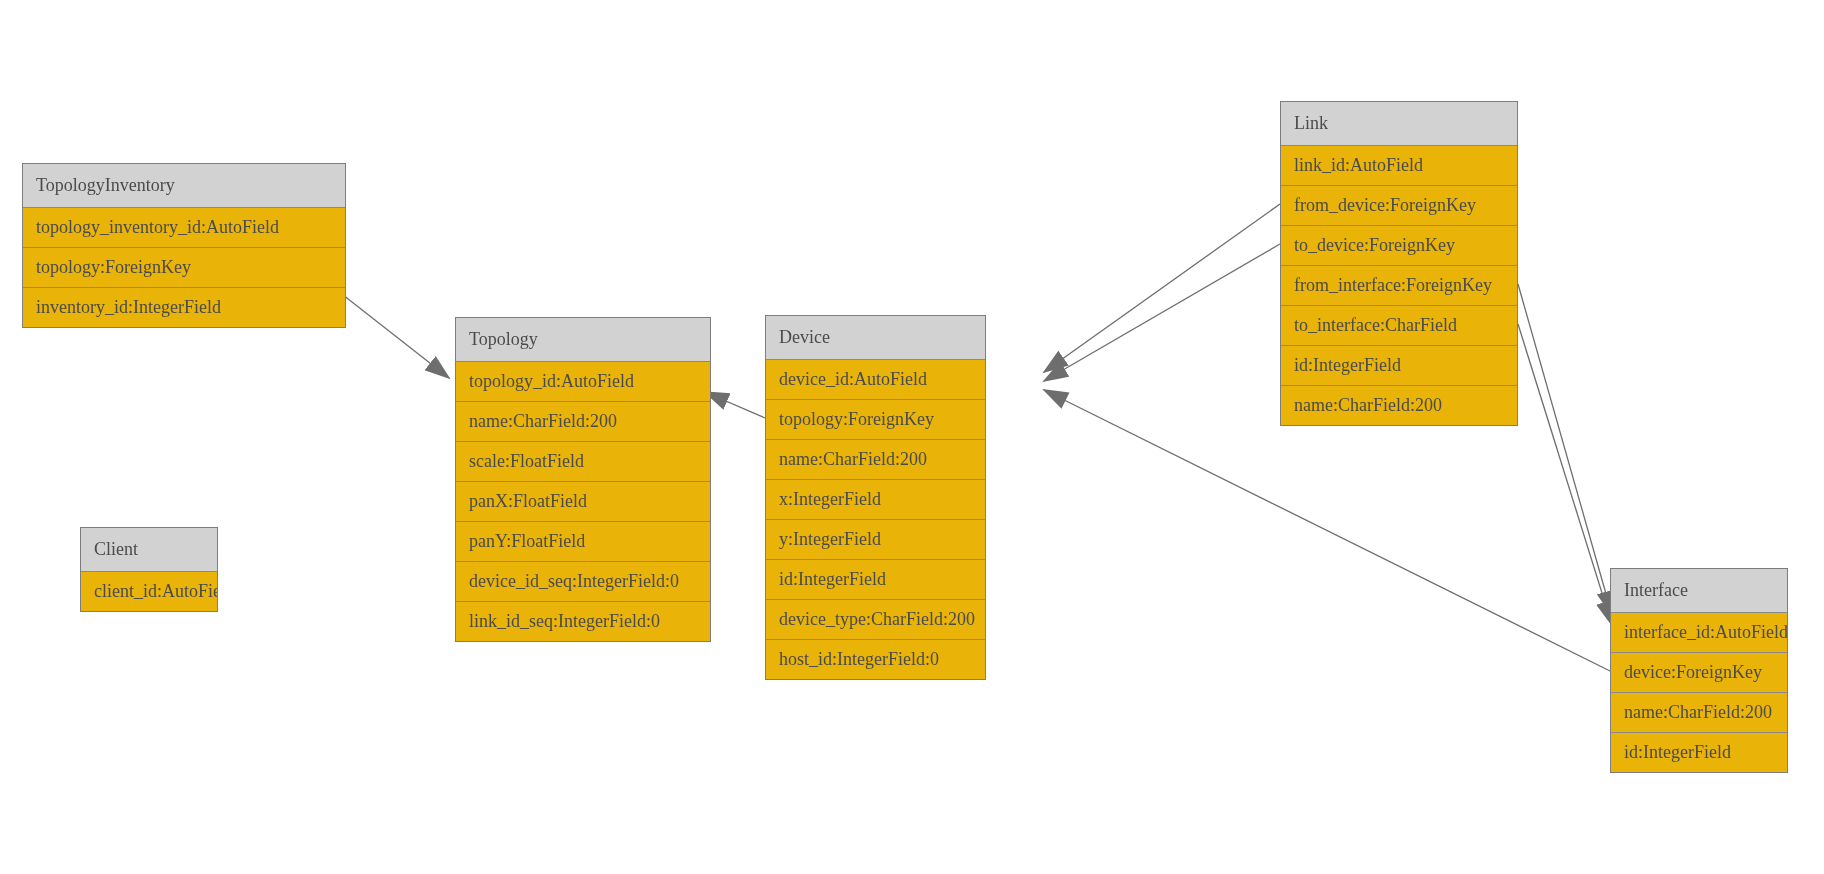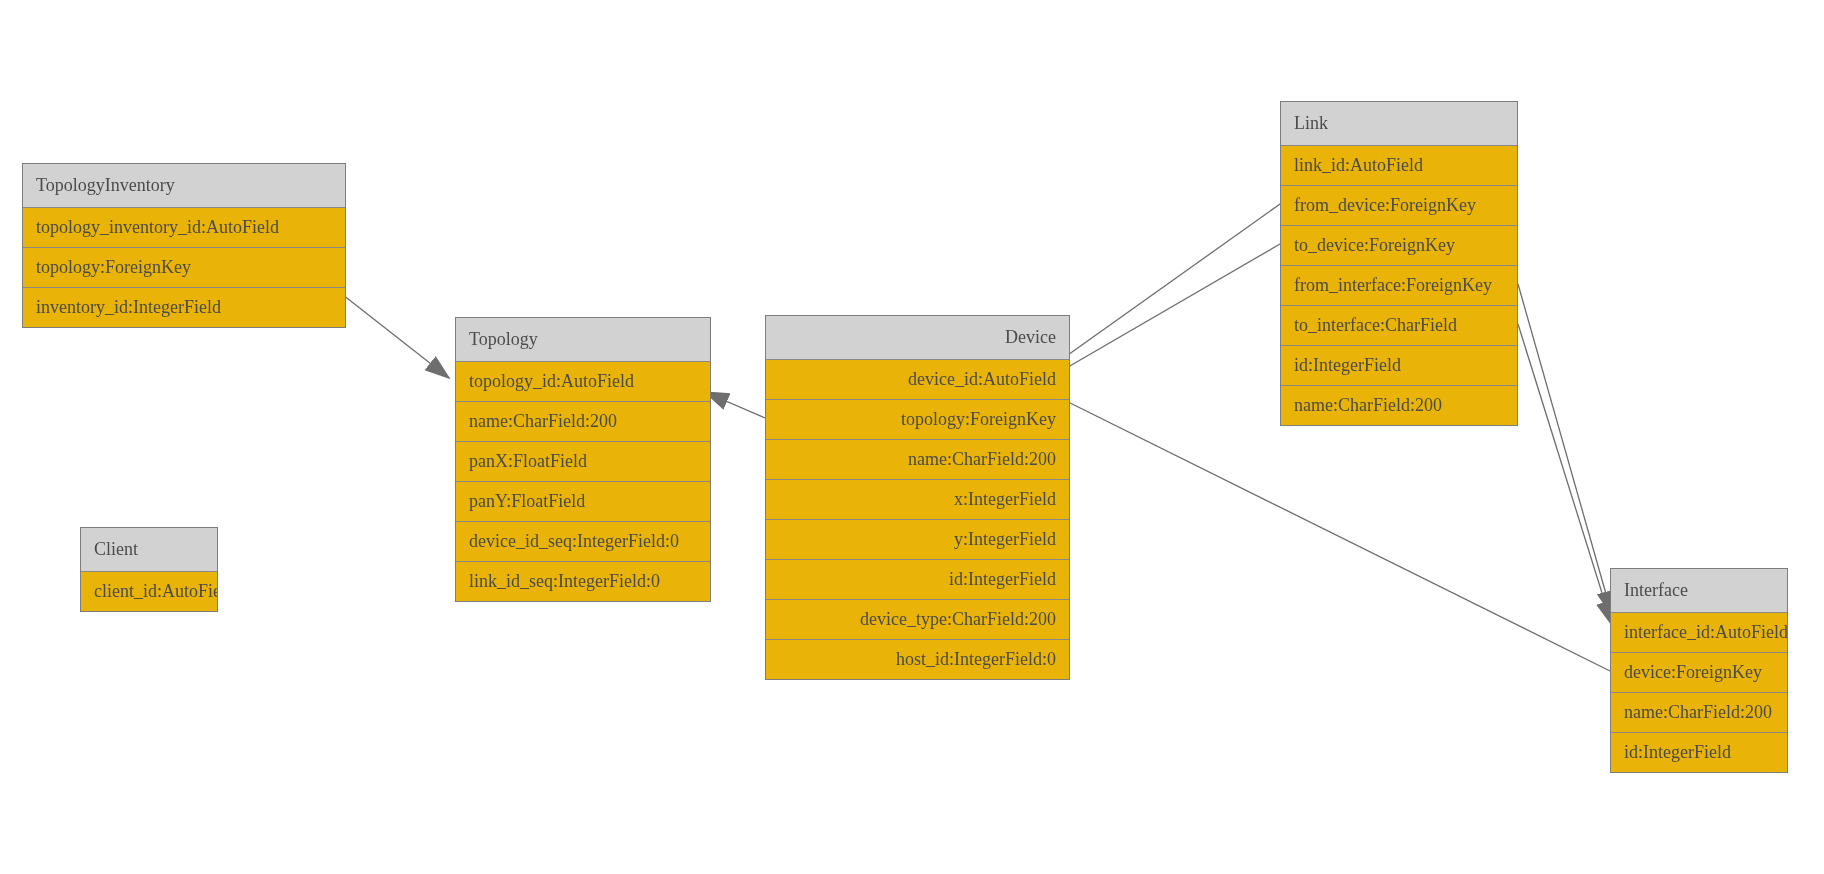--- a/index.html
+++ b/index.html
@@ -75,30 +75,31 @@
       <div class="entity" style="left: 22px; top: 163px; width: 324px;">
         <div class="entity-header">TopologyInventory</div>
         <div class="entity-row">topology_inventory_id:AutoField</div>
         <div class="entity-row">topology:ForeignKey</div>
         <div class="entity-row">inventory_id:IntegerField</div>
       </div>
       <div class="entity" style="left: 447px; top: 317px; width: 256px; margin-left: 8px;">
         <div class="entity-header">Topology</div>
         <div class="entity-row">topology_id:AutoField</div>
         <div class="entity-row">name:CharField:200</div>
+        <div class="entity-row">scale:FloatField</div>
         <div class="entity-row">panX:FloatField</div>
         <div class="entity-row">panY:FloatField</div>
         <div class="entity-row">device_id_seq:IntegerField:0</div>
         <div class="entity-row">link_id_seq:IntegerField:0</div>
       </div>
       <div class="entity" style="left: 80px; top: 527px; width: 138px;">
         <div class="entity-header">Client</div>
         <div class="entity-row">client_id:AutoField</div>
       </div>
-      <div class="entity" style="left: 765px; top: 315px; width: 305px; text-align: right;">
+      <div class="entity" style="left: 765px; top: 315px; width: 221px;">
         <div class="entity-header">Device</div>
         <div class="entity-row">device_id:AutoField</div>
         <div class="entity-row">topology:ForeignKey</div>
         <div class="entity-row">name:CharField:200</div>
         <div class="entity-row">x:IntegerField</div>
         <div class="entity-row">y:IntegerField</div>
         <div class="entity-row">id:IntegerField</div>
         <div class="entity-row">device_type:CharField:200</div>
         <div class="entity-row">host_id:IntegerField:0</div>
       </div>

